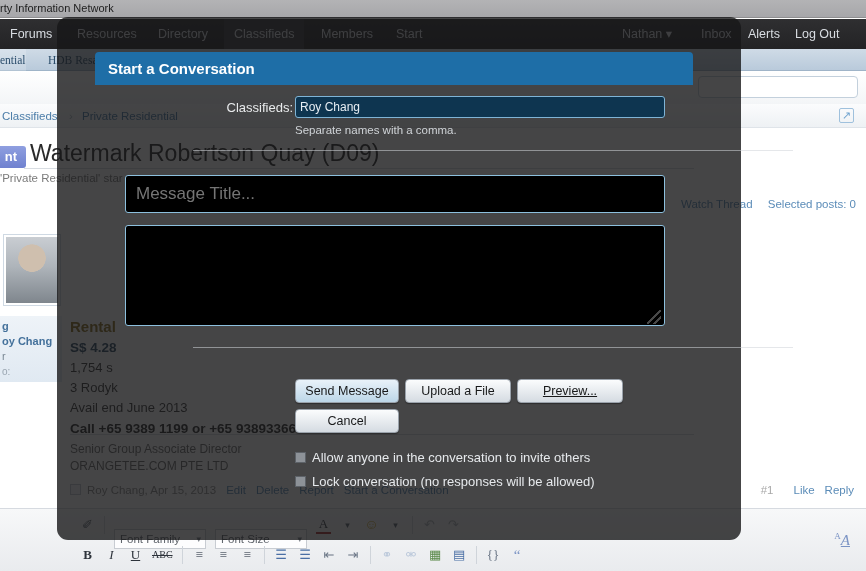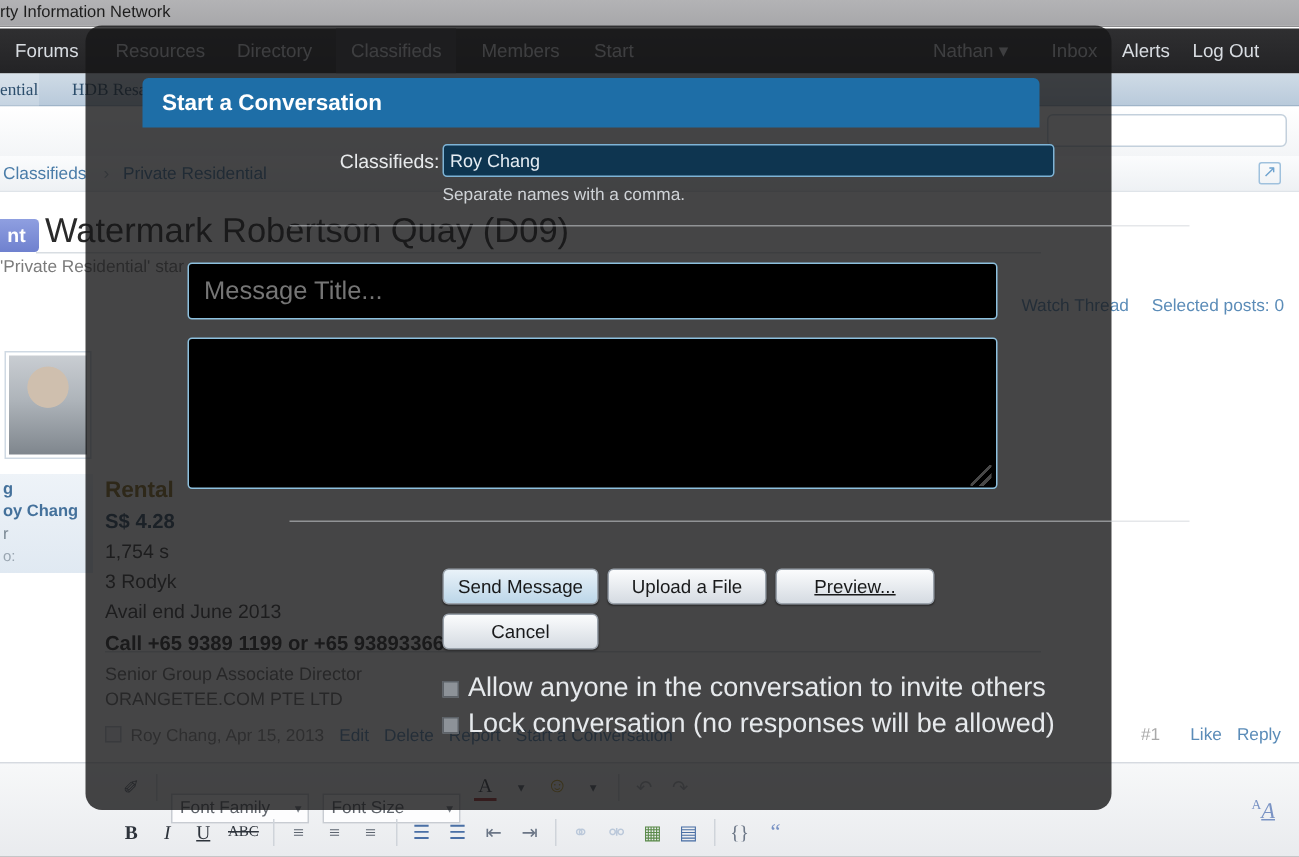--- a/index.html
+++ b/index.html
@@ -179,21 +179,21 @@
   .dlg-head .t{
     position:absolute; left:13px; top:0; line-height:33px;
     font-size:15px; font-weight:bold; color:#ffffff;
   }
   .f-row{ position:absolute; left:0; top:46px; width:598px; height:20px; }
   .f-label{
     position:absolute; left:108px; top:0; width:90px; text-align:right;
     font-size:13px; color:#e8eaec; line-height:20px;
   }
   .f-input{
-    position:absolute; left:200px; top:-2px; width:408px; height:22px;
+    position:absolute; left:200px; top:-2px; width:370px; height:22px;
     background:#0e3550; border:1px solid #7fb4d6; border-radius:3px;
     color:#e6edf3; font-size:12px; font-family:"Liberation Sans",sans-serif;
     padding:0 4px; outline:none;
   }
   .f-hint{
     position:absolute; left:200px; top:72px; font-size:11.5px; color:#cfd3d7;
   }
   .dlg-rule{ position:absolute; left:98px; top:98px; width:600px; height:1px; background:#cfd4d8; opacity:.55;}
 
   .ti-input{
@@ -224,21 +224,21 @@
     font-size:12.5px; color:#18191a; font-family:"Liberation Sans",sans-serif;
     box-shadow:0 1px 1px rgba(0,0,0,.35);
   }
   .btn.primary{ background:linear-gradient(to bottom,#e9f2f9,#bcd6e8); }
   .b-send{ left:200px; top:327px; width:104px; }
   .b-upl { left:310px; top:327px; width:106px; }
   .b-prev{ left:422px; top:327px; width:106px;text-decoration:underline; }
   .b-cncl{ left:200px; top:357px; width:104px; }
 
   .chk-row{
-    position:absolute; left:200px; font-size:18px; color:#e6e9ec;
+    position:absolute; left:200px; font-size:13px; color:#e6e9ec;
     line-height:16px; white-space:nowrap;
   }
   .chk-row .bx{
     display:inline-block; width:11px; height:11px; background:#8d9298;
     border:1px solid #5d6268; vertical-align:-1px; margin-right:6px;
   }
   .c1{ top:398px; }
   .c2{ top:422px; }
 </style>
 </head>

